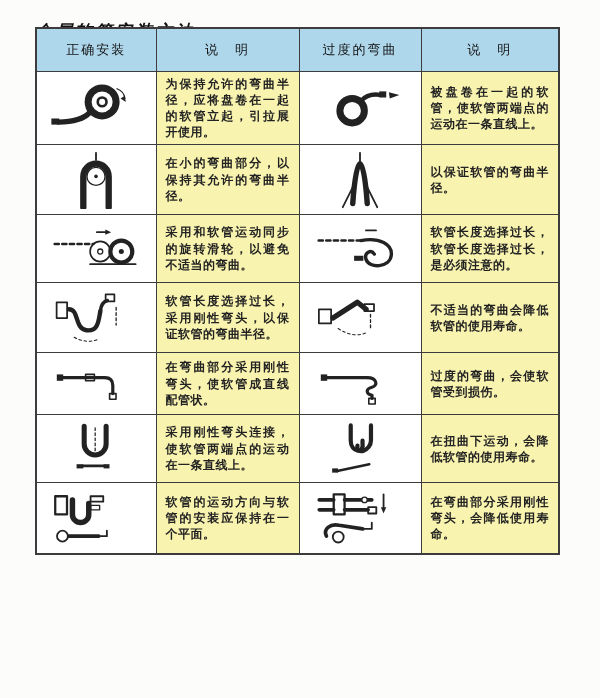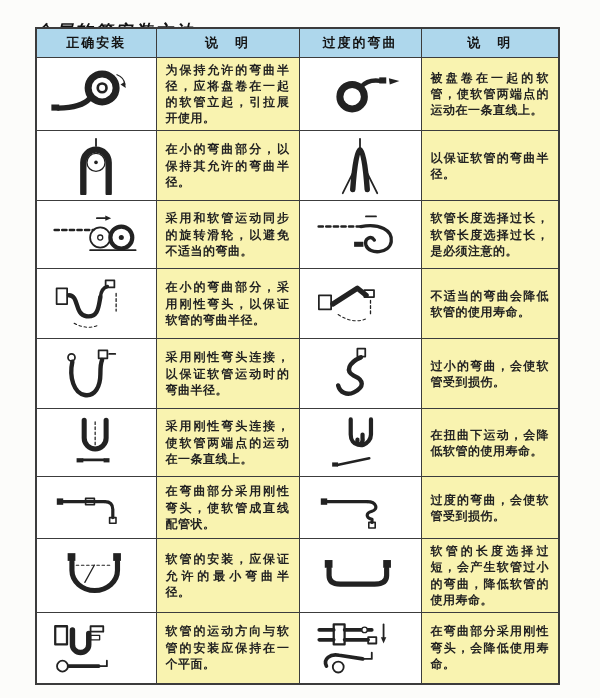--- a/index.html
+++ b/index.html
@@ -25,21 +25,21 @@
     border-collapse:collapse;table-layout:fixed;
     width:523px;background:#fff;
     border:2px solid var(--border);
   }
   table.install th, table.install td{
     border:1px solid var(--border);
     overflow:hidden;
   }
   th{
     background:var(--header-bg);
-    height:29px;font-size:13px;font-weight:bold;
+    height:43px;font-size:13px;font-weight:normal;
     letter-spacing:2px;color:#141414;text-align:center;
   }
   td.img-cell{background:#fff;text-align:center;vertical-align:middle;}
   td.desc-cell{
     background:var(--desc-bg);
     font-size:12px;font-weight:bold;line-height:1.35;
     letter-spacing:0.5px;color:#222;
     padding:4px 9px;vertical-align:middle;
     text-align:justify;
   }
@@ -142,73 +142,33 @@
         <td class="img-cell">
           <svg class="art" width="106" height="56" viewBox="0 0 110 64">
             <rect x="10" y="14" width="12" height="18" fill="none" stroke="#222" stroke-width="2"></rect>
             <path d="M24 22 C36 22 30 44 44 46 C58 48 58 34 60 24" fill="none" stroke="#222" stroke-width="5"></path>
             <path d="M60 24 q1 -10 8 -12" fill="none" stroke="#222" stroke-width="4"></path>
             <rect x="66" y="5" width="10" height="8" fill="none" stroke="#222" stroke-width="2"></rect>
             <line x1="78" y1="20" x2="78" y2="40" stroke="#222" stroke-width="1.5" stroke-dasharray="3 3"></line>
             <path d="M30 54 Q45 62 58 56" fill="none" stroke="#222" stroke-width="1.2" stroke-dasharray="3 3"></path>
           </svg>
         </td>
-        <td class="desc-cell">在小的弯曲部分，采用刚性弯头，以保证软管的弯曲半径。</td>
+        <td class="desc-cell">软管长度选择过长，采用刚性弯头，以保证软管的弯曲半径。</td>
         <td class="img-cell">
           <svg class="art" width="106" height="56" viewBox="0 0 110 64">
             <rect x="8" y="22" width="14" height="16" fill="none" stroke="#222" stroke-width="2"></rect>
             <path d="M24 32 L52 14 L62 22" fill="none" stroke="#222" stroke-width="6"></path>
             <rect x="60" y="16" width="11" height="8" fill="none" stroke="#222" stroke-width="2"></rect>
             <line x1="67" y1="28" x2="67" y2="46" stroke="#222" stroke-width="1.5" stroke-dasharray="3 3"></line>
             <path d="M30 44 Q48 56 64 48" fill="none" stroke="#222" stroke-width="1.2" stroke-dasharray="3 3"></path>
           </svg>
         </td>
         <td class="desc-cell">不适当的弯曲会降低软管的使用寿命。</td>
       </tr>
 
-      <tr style="height:70px">
-        <td class="img-cell">
-          <svg class="art" width="106" height="56" viewBox="0 0 110 64">
-            <circle cx="27" cy="13" r="4" fill="none" stroke="#222" stroke-width="2"></circle>
-            <path d="M28 18 C24 36 30 54 42 56 C54 58 60 46 60 32 C60 26 60 20 62 16" fill="none" stroke="#222" stroke-width="5"></path>
-            <rect x="58" y="5" width="10" height="9" fill="none" stroke="#222" stroke-width="2"></rect>
-            <line x1="70" y1="9" x2="77" y2="9" stroke="#222" stroke-width="2"></line>
-          </svg>
-        </td>
-        <td class="desc-cell">采用刚性弯头连接，以保证软管运动时的弯曲半径。</td>
-        <td class="img-cell">
-          <svg class="art" width="106" height="56" viewBox="0 0 110 64">
-            <rect x="52" y="3" width="9" height="9" fill="none" stroke="#222" stroke-width="2"></rect>
-            <path d="M56 13 C42 19 38 29 48 34 C60 39 60 47 48 53 C40 57 32 53 30 45" fill="none" stroke="#222" stroke-width="5"></path>
-          </svg>
-        </td>
-        <td class="desc-cell">过小的弯曲，会使软管受到损伤。</td>
-      </tr>
-
-      <tr style="height:68px">
-        <td class="img-cell">
-          <svg class="art" width="106" height="54" viewBox="0 0 110 64">
-            <path d="M41 5 L41 26 A13 13 0 0 0 67 26 L67 5" fill="none" stroke="#222" stroke-width="6"></path>
-            <line x1="54" y1="7" x2="54" y2="34" stroke="#222" stroke-width="1.5" stroke-dasharray="3 3"></line>
-            <rect x="32" y="50" width="8" height="5" fill="#222"></rect>
-            <line x1="40" y1="52" x2="64" y2="52" stroke="#222" stroke-width="3"></line>
-            <rect x="64" y="50" width="7" height="5" fill="#222"></rect>
-          </svg>
-        </td>
-        <td class="desc-cell">采用刚性弯头连接，使软管两端点的运动在一条直线上。</td>
-        <td class="img-cell">
-          <svg class="art" width="106" height="54" viewBox="0 0 110 64">
-            <path d="M44 4 L44 22 C44 36 60 38 58 26 L58 22" fill="none" stroke="#222" stroke-width="5"></path>
-            <path d="M68 4 L68 22 C68 34 50 40 52 28" fill="none" stroke="#222" stroke-width="5"></path>
-            <line x1="28" y1="58" x2="66" y2="50" stroke="#222" stroke-width="3"></line>
-            <rect x="22" y="55" width="7" height="5" fill="#222"></rect>
-          </svg>
-        </td>
-        <td class="desc-cell">在扭曲下运动，会降低软管的使用寿命。</td>
-      </tr>
 
       <tr style="height:62px">
         <td class="img-cell">
           <svg class="art" width="106" height="48" viewBox="0 0 110 60">
             <rect x="6" y="18" width="8" height="8" fill="#222"></rect>
             <line x1="14" y1="22" x2="66" y2="22" stroke="#222" stroke-width="4"></line>
             <rect x="42" y="18" width="11" height="8" fill="none" stroke="#222" stroke-width="2"></rect>
             <path d="M66 22 q10 0 10 10 L76 42" fill="none" stroke="#222" stroke-width="4"></path>
             <rect x="72" y="42" width="8" height="7" fill="none" stroke="#222" stroke-width="2"></rect>
           </svg>
@@ -218,40 +178,42 @@
           <svg class="art" width="106" height="48" viewBox="0 0 110 60">
             <rect x="6" y="18" width="8" height="8" fill="#222"></rect>
             <line x1="14" y1="22" x2="64" y2="22" stroke="#222" stroke-width="4"></line>
             <path d="M64 22 C76 22 78 32 70 34 C62 36 62 42 70 44 L70 48" fill="none" stroke="#222" stroke-width="4"></path>
             <rect x="66" y="48" width="8" height="7" fill="none" stroke="#222" stroke-width="2"></rect>
           </svg>
         </td>
         <td class="desc-cell">过度的弯曲，会使软管受到损伤。</td>
       </tr>
 
-      <tr style="height:69px">
-        <td class="img-cell">
-          <svg class="art" width="106" height="55" viewBox="0 0 110 64">
-            <rect x="22" y="6" width="9" height="9" fill="#222"></rect>
-            <rect x="75" y="6" width="9" height="9" fill="#222"></rect>
-            <path d="M27 16 L27 26 A26 23 0 0 0 80 26 L80 16" fill="none" stroke="#222" stroke-width="6"></path>
-            <line x1="32" y1="20" x2="74" y2="20" stroke="#222" stroke-width="1.2" stroke-dasharray="3 3"></line>
-            <line x1="53" y1="20" x2="42" y2="40" stroke="#222" stroke-width="1.5"></line>
-          </svg>
-        </td>
-        <td class="desc-cell">软管的安装，应保证允许的最小弯曲半径。</td>
-        <td class="img-cell">
-          <svg class="art" width="106" height="55" viewBox="0 0 110 64">
-            <rect x="14" y="14" width="9" height="9" fill="#222"></rect>
-            <rect x="82" y="14" width="9" height="9" fill="#222"></rect>
-            <path d="M19 24 L19 32 Q19 42 32 42 L72 42 Q86 42 86 32 L86 24" fill="none" stroke="#222" stroke-width="6"></path>
-          </svg>
-        </td>
-        <td class="desc-cell">软管的长度选择过短，会产生软管过小的弯曲，降低软管的使用寿命。</td>
-      </tr>
+      <tr style="height:68px">
+        <td class="img-cell">
+          <svg class="art" width="106" height="54" viewBox="0 0 110 64">
+            <path d="M41 5 L41 26 A13 13 0 0 0 67 26 L67 5" fill="none" stroke="#222" stroke-width="6"></path>
+            <line x1="54" y1="7" x2="54" y2="34" stroke="#222" stroke-width="1.5" stroke-dasharray="3 3"></line>
+            <rect x="32" y="50" width="8" height="5" fill="#222"></rect>
+            <line x1="40" y1="52" x2="64" y2="52" stroke="#222" stroke-width="3"></line>
+            <rect x="64" y="50" width="7" height="5" fill="#222"></rect>
+          </svg>
+        </td>
+        <td class="desc-cell">采用刚性弯头连接，使软管两端点的运动在一条直线上。</td>
+        <td class="img-cell">
+          <svg class="art" width="106" height="54" viewBox="0 0 110 64">
+            <path d="M44 4 L44 22 C44 36 60 38 58 26 L58 22" fill="none" stroke="#222" stroke-width="5"></path>
+            <path d="M68 4 L68 22 C68 34 50 40 52 28" fill="none" stroke="#222" stroke-width="5"></path>
+            <line x1="28" y1="58" x2="66" y2="50" stroke="#222" stroke-width="3"></line>
+            <rect x="22" y="55" width="7" height="5" fill="#222"></rect>
+          </svg>
+        </td>
+        <td class="desc-cell">在扭曲下运动，会降低软管的使用寿命。</td>
+      </tr>
+
 
       <tr style="height:71px">
         <td class="img-cell">
           <svg class="art" width="106" height="58" viewBox="0 0 110 64">
             <rect x="10" y="8" width="13" height="20" fill="none" stroke="#222" stroke-width="2.5"></rect>
             <path d="M29 12 L29 28 A9 9 0 0 0 47 28 L47 16" fill="none" stroke="#222" stroke-width="6"></path>
             <rect x="49" y="8" width="14" height="6" fill="none" stroke="#222" stroke-width="2"></rect>
             <rect x="49" y="18" width="10" height="5" fill="none" stroke="#222" stroke-width="1.5"></rect>
             <circle cx="18" cy="52" r="6" fill="none" stroke="#222" stroke-width="2"></circle>
             <line x1="25" y1="52" x2="58" y2="52" stroke="#222" stroke-width="4"></line>

